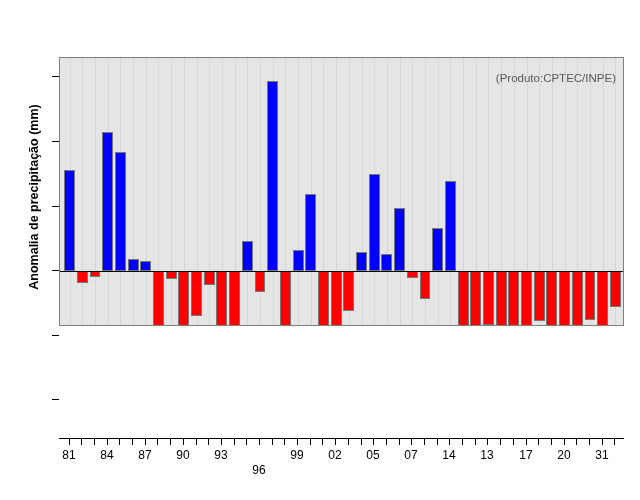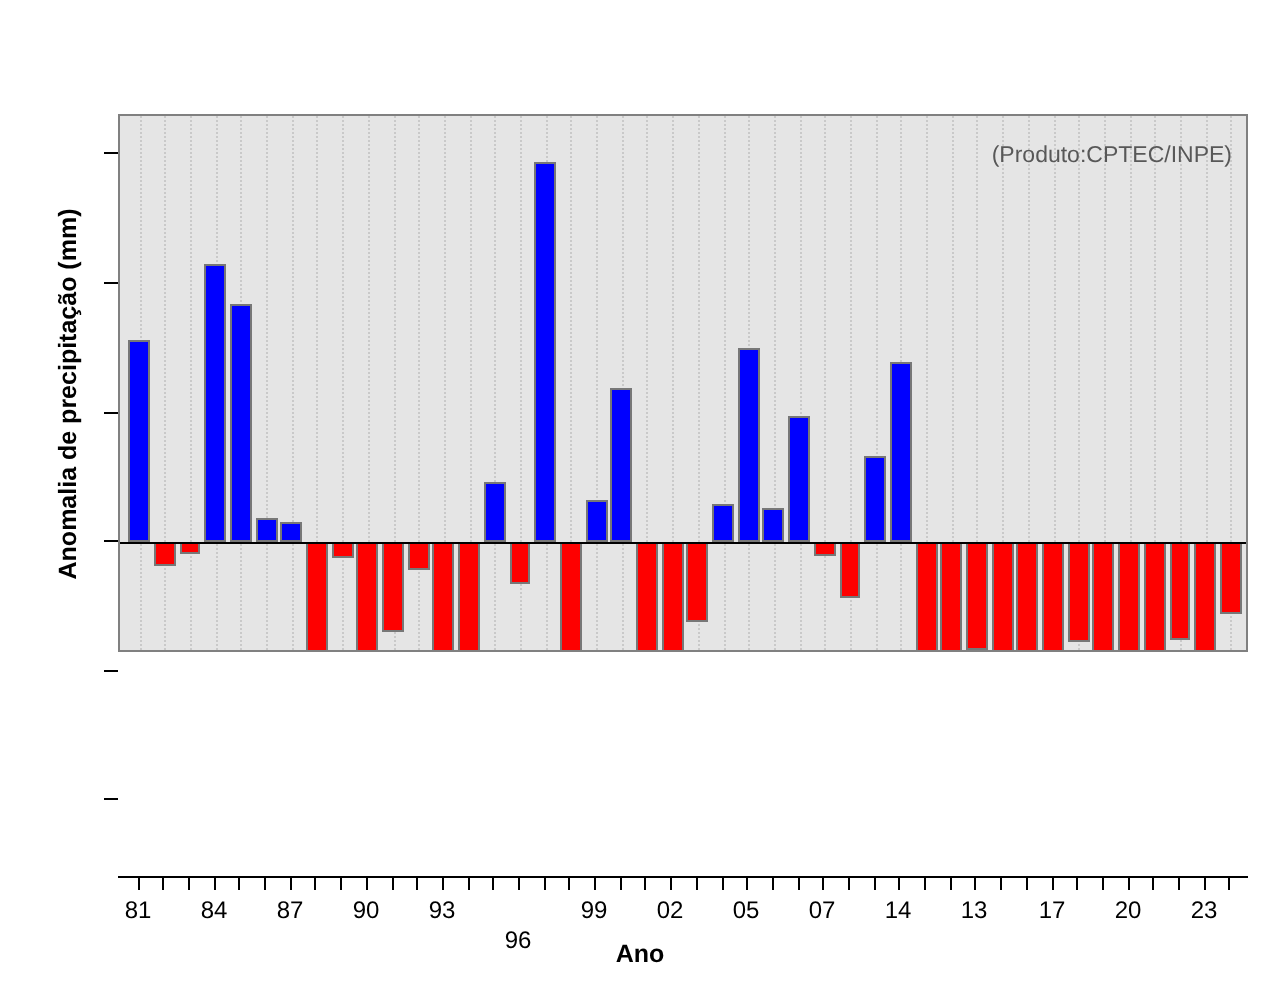--- a/index.html
+++ b/index.html
@@ -312,18 +312,17 @@
       <div class="xtick-label" style="left: 221px;">93</div>
       <div class="xtick-label" style="left: 259px; margin-top: 15px;">96</div>
       <div class="xtick-label" style="left: 297px;">99</div>
       <div class="xtick-label" style="left: 335px;">02</div>
       <div class="xtick-label" style="left: 373px;">05</div>
       <div class="xtick-label" style="left: 411px;">07</div>
       <div class="xtick-label" style="left: 449px;">14</div>
       <div class="xtick-label" style="left: 487px;">13</div>
       <div class="xtick-label" style="left: 526px;">17</div>
       <div class="xtick-label" style="left: 564px;">20</div>
-      <div class="xtick-label" style="left: 602px;">23</div>
+      <div class="xtick-label" style="left: 602px;">31</div>
     </div>
 
-  <div id="x-axis-title">Ano</div>
 
 </div>
 
 </body></html>

